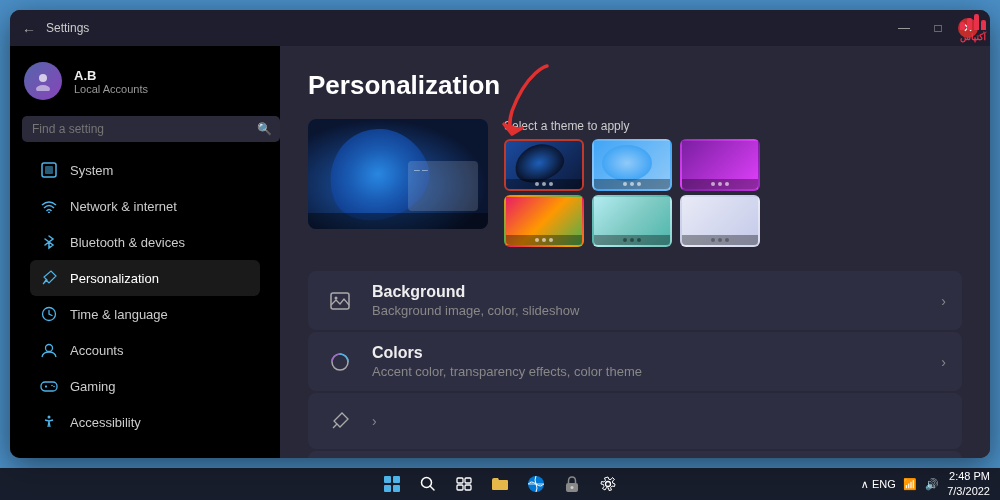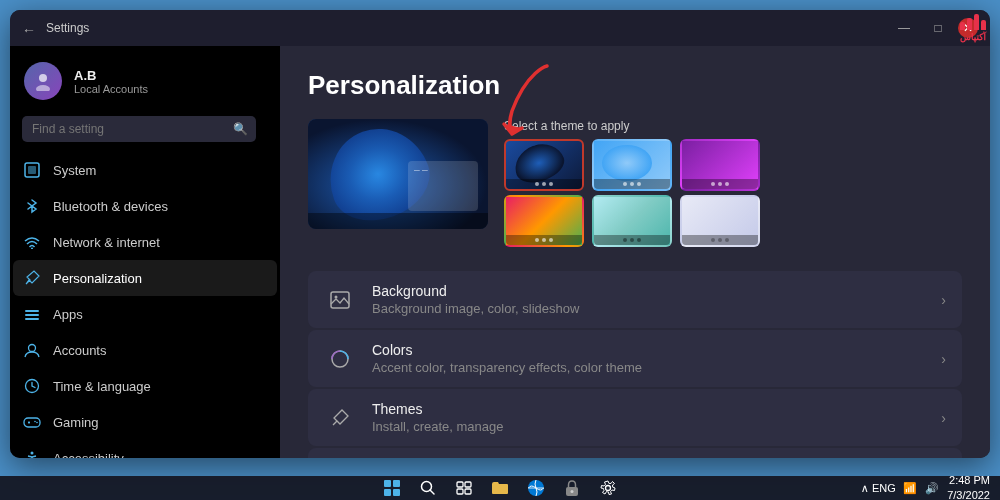--- a/index.html
+++ b/index.html
@@ -11,21 +11,21 @@
       background: #4a8fc7;
       position: relative;
     }
 
     
     .taskbar {
       position: absolute;
       bottom: 0;
       left: 0;
       right: 0;
-      height: 24px;
+      height: 32px;
       background: rgba(20,20,30,0.92);
       display: flex;
       align-items: center;
       justify-content: flex-start;
       z-index: 100;
       padding: 0 10px;
     }
     .taskbar-center {
       display: flex;
       align-items: center;
@@ -150,21 +150,21 @@
     .profile-info .name {
       font-size: 13px;
       font-weight: 600;
       color: #eee;
     }
     .profile-info .type {
       font-size: 11px;
       color: #999;
     }
     .sidebar-search {
-      margin: 4px 24px 10px 12px;
+      margin: 4px 0 10px 12px;
       position: relative;
     }
     .sidebar-search input {
       width: 100%;
       background: #2a2a3a;
       border: none;
       border-radius: 5px;
       padding: 6px 10px 6px 10px;
       color: #ccc;
       font-size: 12px;
@@ -173,21 +173,21 @@
     .sidebar-search-icon {
       position: absolute;
       right: 8px;
       top: 50%;
       transform: translateY(-50%);
       color: #888;
       font-size: 12px;
     }
     .sidebar-nav {
       flex: 1;
-      padding: 0 3px;
+      padding: 0 20px;
     }
     .nav-item {
       display: flex;
       align-items: center;
       gap: 12px;
       padding: 9px 10px;
       border-radius: 6px;
       cursor: pointer;
       color: #ccc;
       font-size: 13px;
@@ -354,22 +354,22 @@
       align-items: center;
       justify-content: center;
       font-size: 18px;
       flex-shrink: 0;
       color: #aaa;
     }
     .settings-item-text {
       flex: 1;
     }
     .settings-item-title {
-      font-size: 14px;
-      font-weight: 400;
+      font-size: 16px;
+      font-weight: 700;
       color: #eee;
       margin-bottom: 2px;
     }
     .settings-item-sub {
       font-size: 13px;
       color: #888;
     }
     .settings-item-chevron {
       color: #888;
       font-size: 14px;
@@ -479,72 +479,62 @@
           <div class="nav-icon">
             <svg width="16" height="16" viewBox="0 0 16 16" fill="none">
                 <rect x="1" y="1" width="14" height="14" rx="2" stroke="#4db3e8" stroke-width="1.5"></rect>
                 <rect x="4" y="4" width="8" height="8" rx="1" fill="#4db3e8" opacity="0.5"></rect>
               </svg>
           </div>
           <span>System</span>
         </div>
         <div class="nav-item">
           <div class="nav-icon">
-            <svg width="14" height="16" viewBox="0 0 14 16" fill="none">
-                <path d="M7 2 L11 5 L7 8 L11 11 L7 14 L7 8 L3 11 M7 8 L3 5" stroke="#4db3e8" stroke-width="1.5" stroke-linecap="round"></path>
-              </svg>
-          </div>
-          <span>Bluetooth &amp; devices</span>
-        </div>
-        <div class="nav-item">
-          <div class="nav-icon">
             <svg width="16" height="14" viewBox="0 0 16 14" fill="none">
                 <path d="M1 6 Q8 0 15 6" stroke="#4db3e8" stroke-width="1.5" fill="none"></path>
                 <path d="M3 9 Q8 4 13 9" stroke="#4db3e8" stroke-width="1.5" fill="none"></path>
                 <path d="M5.5 12 Q8 9 10.5 12" stroke="#4db3e8" stroke-width="1.5" fill="none"></path>
                 <circle cx="8" cy="13.5" r="1" fill="#4db3e8"></circle>
               </svg>
           </div>
           <span>Network &amp; internet</span>
         </div>
+        <div class="nav-item">
+          <div class="nav-icon">
+            <svg width="14" height="16" viewBox="0 0 14 16" fill="none">
+                <path d="M7 2 L11 5 L7 8 L11 11 L7 14 L7 8 L3 11 M7 8 L3 5" stroke="#4db3e8" stroke-width="1.5" stroke-linecap="round"></path>
+              </svg>
+          </div>
+          <span>Bluetooth &amp; devices</span>
+        </div>
         <div class="nav-item active">
           <div class="nav-icon">
             <svg width="16" height="16" viewBox="0 0 16 16" fill="none">
                 <path d="M2 14 L6 10 L3 7 L10 1 L15 6 L8 13 L5 10 L2 14Z" stroke="#4db3e8" stroke-width="1.2" fill="none"></path>
               </svg>
           </div>
           <span>Personalization</span>
         </div>
         <div class="nav-item">
           <div class="nav-icon">
             <svg width="16" height="16" viewBox="0 0 16 16" fill="none">
-                <rect x="1" y="4" width="14" height="2" rx="1" fill="#4db3e8"></rect>
-                <rect x="1" y="8" width="14" height="2" rx="1" fill="#4db3e8"></rect>
-                <rect x="1" y="12" width="14" height="2" rx="1" fill="#4db3e8"></rect>
-              </svg>
-          </div>
-          <span>Apps</span>
+                <circle cx="8" cy="8" r="6.5" stroke="#4db3e8" stroke-width="1.3"></circle>
+                <path d="M8 4.5 L8 8 L11 9.5" stroke="#4db3e8" stroke-width="1.3" stroke-linecap="round"></path>
+              </svg>
+          </div>
+          <span>Time &amp; language</span>
         </div>
         <div class="nav-item">
           <div class="nav-icon">
             <svg width="16" height="16" viewBox="0 0 16 16" fill="none">
                 <circle cx="8" cy="6" r="3.5" stroke="#4db3e8" stroke-width="1.3"></circle>
                 <path d="M1 15 Q2 10 8 10 Q14 10 15 15" stroke="#4db3e8" stroke-width="1.3" fill="none"></path>
               </svg>
           </div>
           <span>Accounts</span>
-        </div>
-        <div class="nav-item">
-          <div class="nav-icon">
-            <svg width="16" height="16" viewBox="0 0 16 16" fill="none">
-                <circle cx="8" cy="8" r="6.5" stroke="#4db3e8" stroke-width="1.3"></circle>
-                <path d="M8 4.5 L8 8 L11 9.5" stroke="#4db3e8" stroke-width="1.3" stroke-linecap="round"></path>
-              </svg>
-          </div>
-          <span>Time &amp; language</span>
         </div>
         <div class="nav-item">
           <div class="nav-icon">
             <svg width="18" height="13" viewBox="0 0 18 13" fill="none">
                 <rect x="1" y="2" width="16" height="9" rx="4" stroke="#4db3e8" stroke-width="1.3"></rect>
                 <path d="M5 6.5 H7 M6 5.5 V7.5" stroke="#4db3e8" stroke-width="1.3"></path>
                 <circle cx="12" cy="5.5" r="0.8" fill="#4db3e8"></circle>
                 <circle cx="14" cy="6.5" r="0.8" fill="#4db3e8"></circle>
               </svg>
           </div>
@@ -668,24 +658,20 @@
           </div>
           <div class="settings-item-chevron">›</div>
         </div>
 
         <div class="settings-item">
           <div class="settings-item-icon">
             <svg width="22" height="22" viewBox="0 0 22 22" fill="none">
                 <path d="M4 18 L8 14 L5 11 L13 3 L19 9 L11 17 L8 14 L4 18Z" stroke="#aaa" stroke-width="1.3" fill="none"></path>
               </svg>
           </div>
-          <div class="settings-item-text">
-            <div class="settings-item-title">Themes</div>
-            <div class="settings-item-sub">Install, create, manage</div>
-          </div>
           <div class="settings-item-chevron">›</div>
         </div>
 
         <div class="settings-item">
           <div class="settings-item-icon">
             
           </div>
 
         </div>
 

